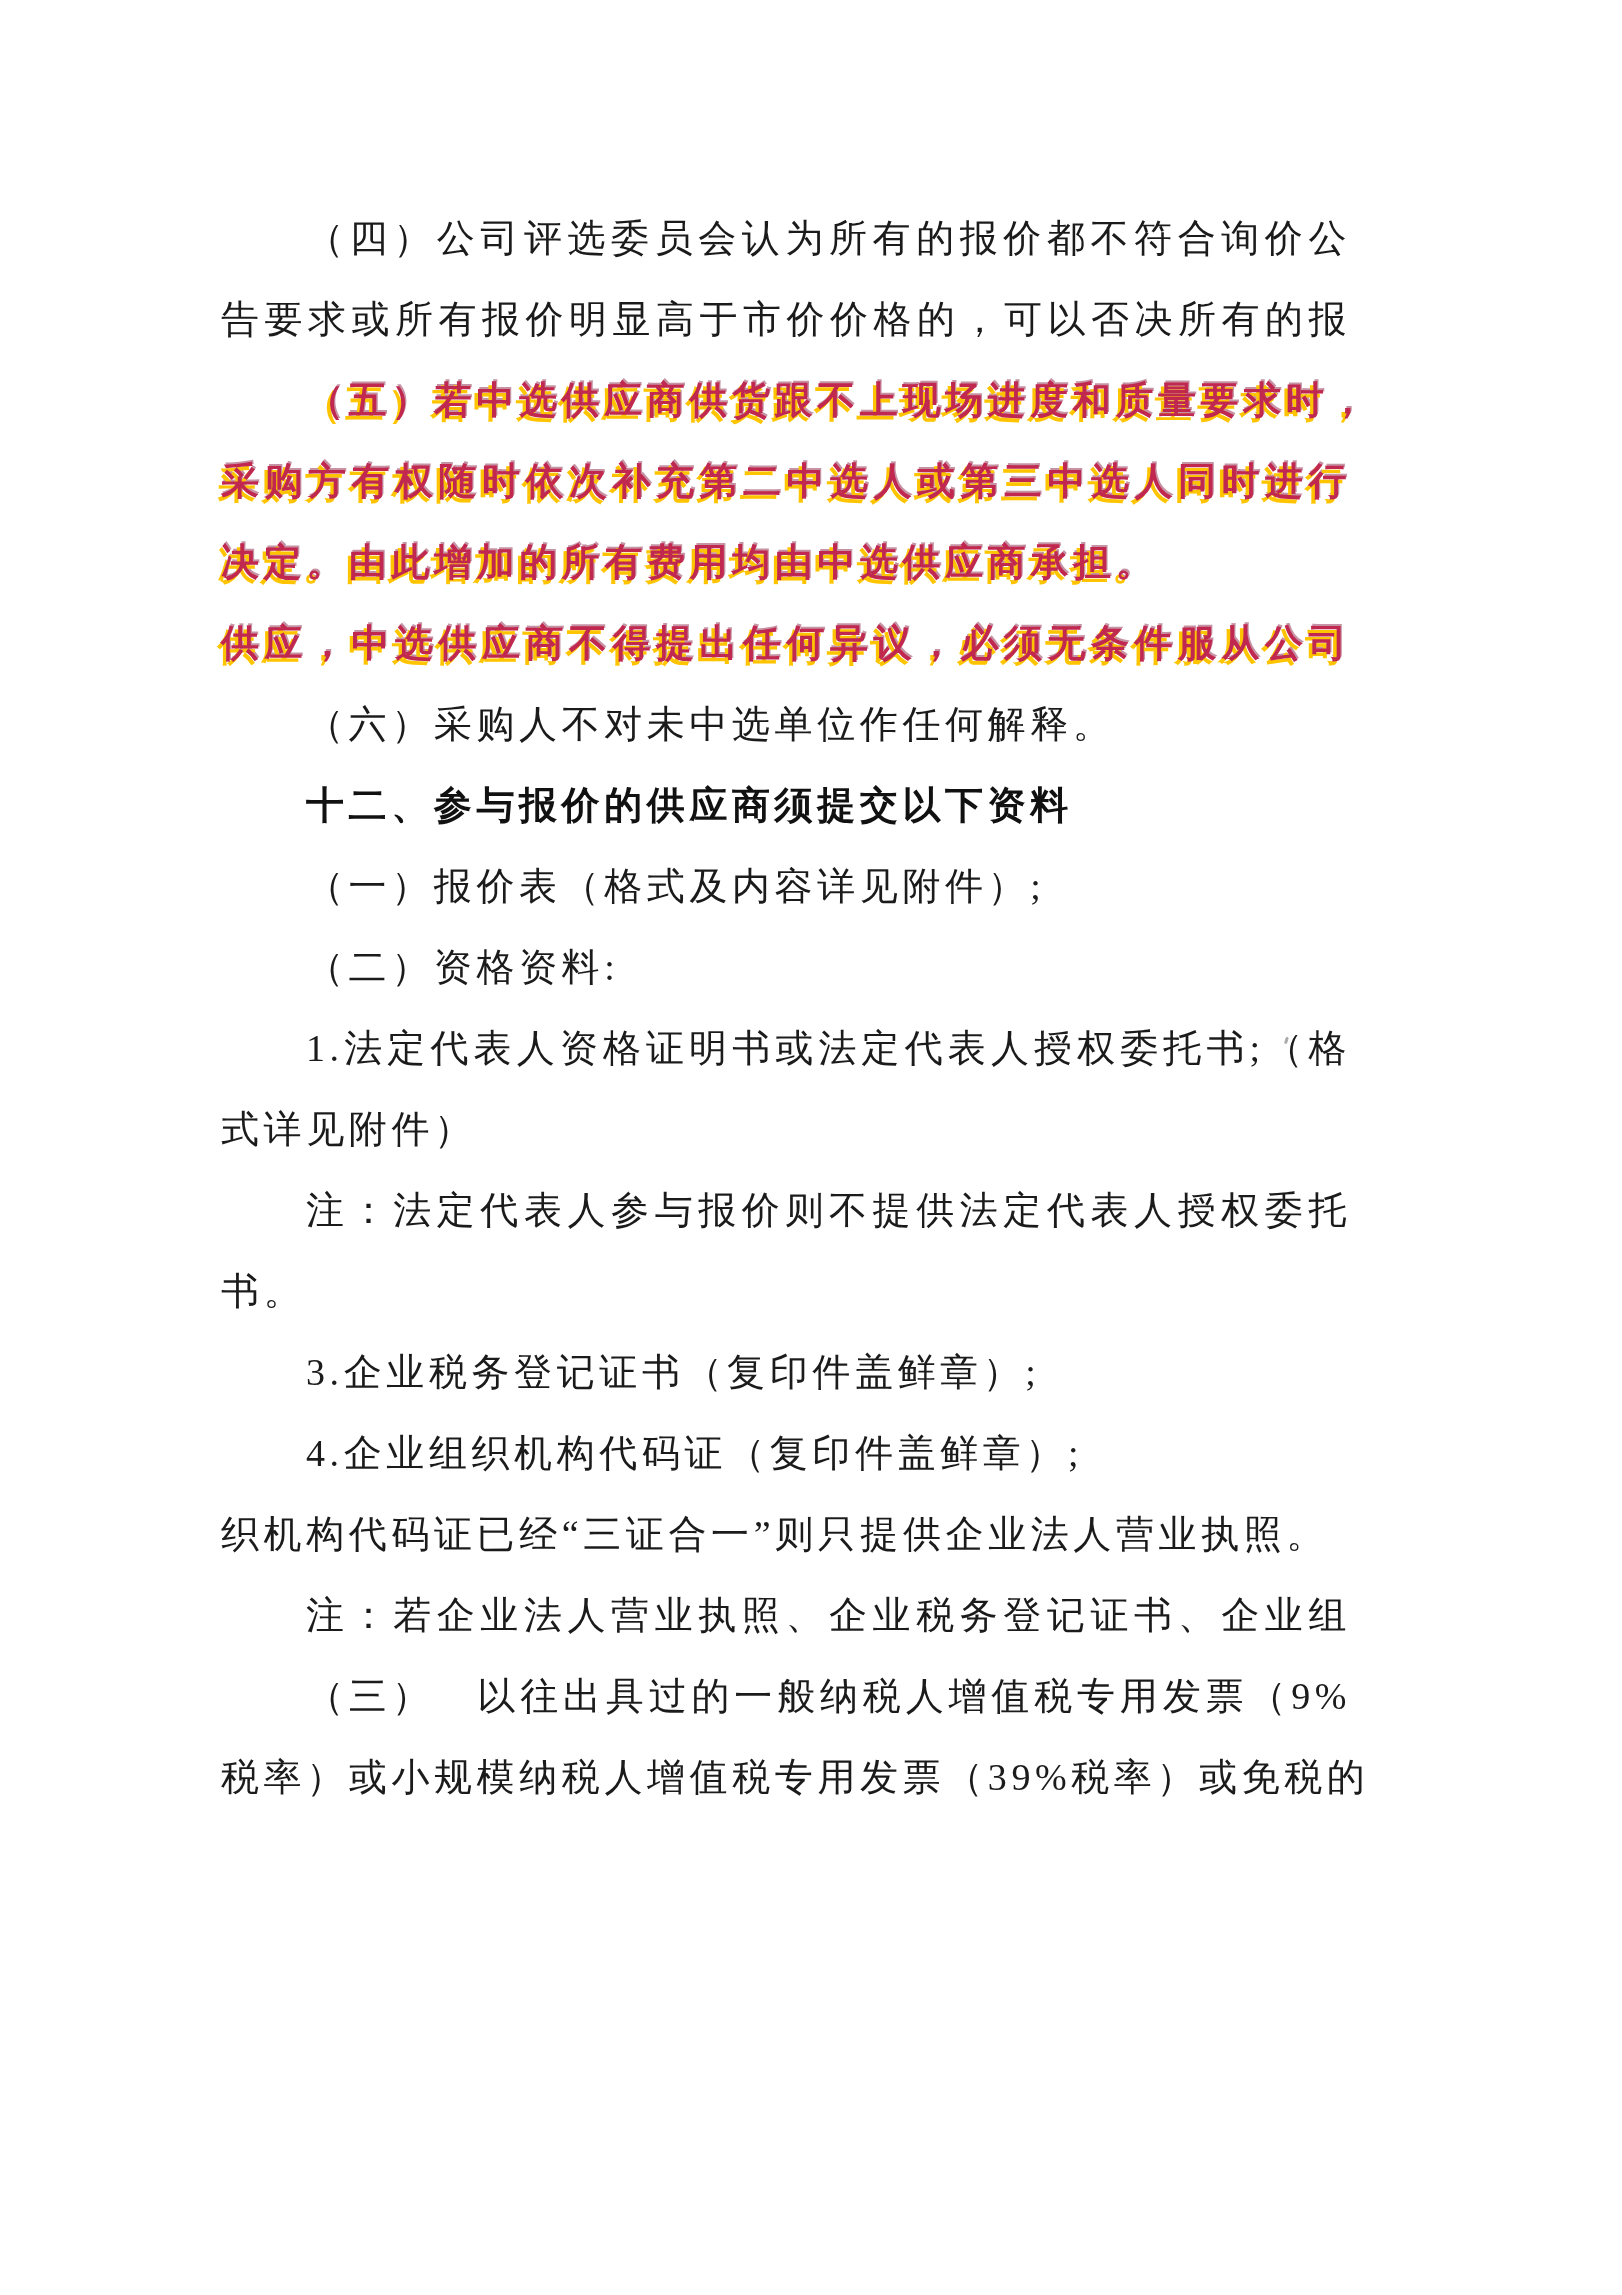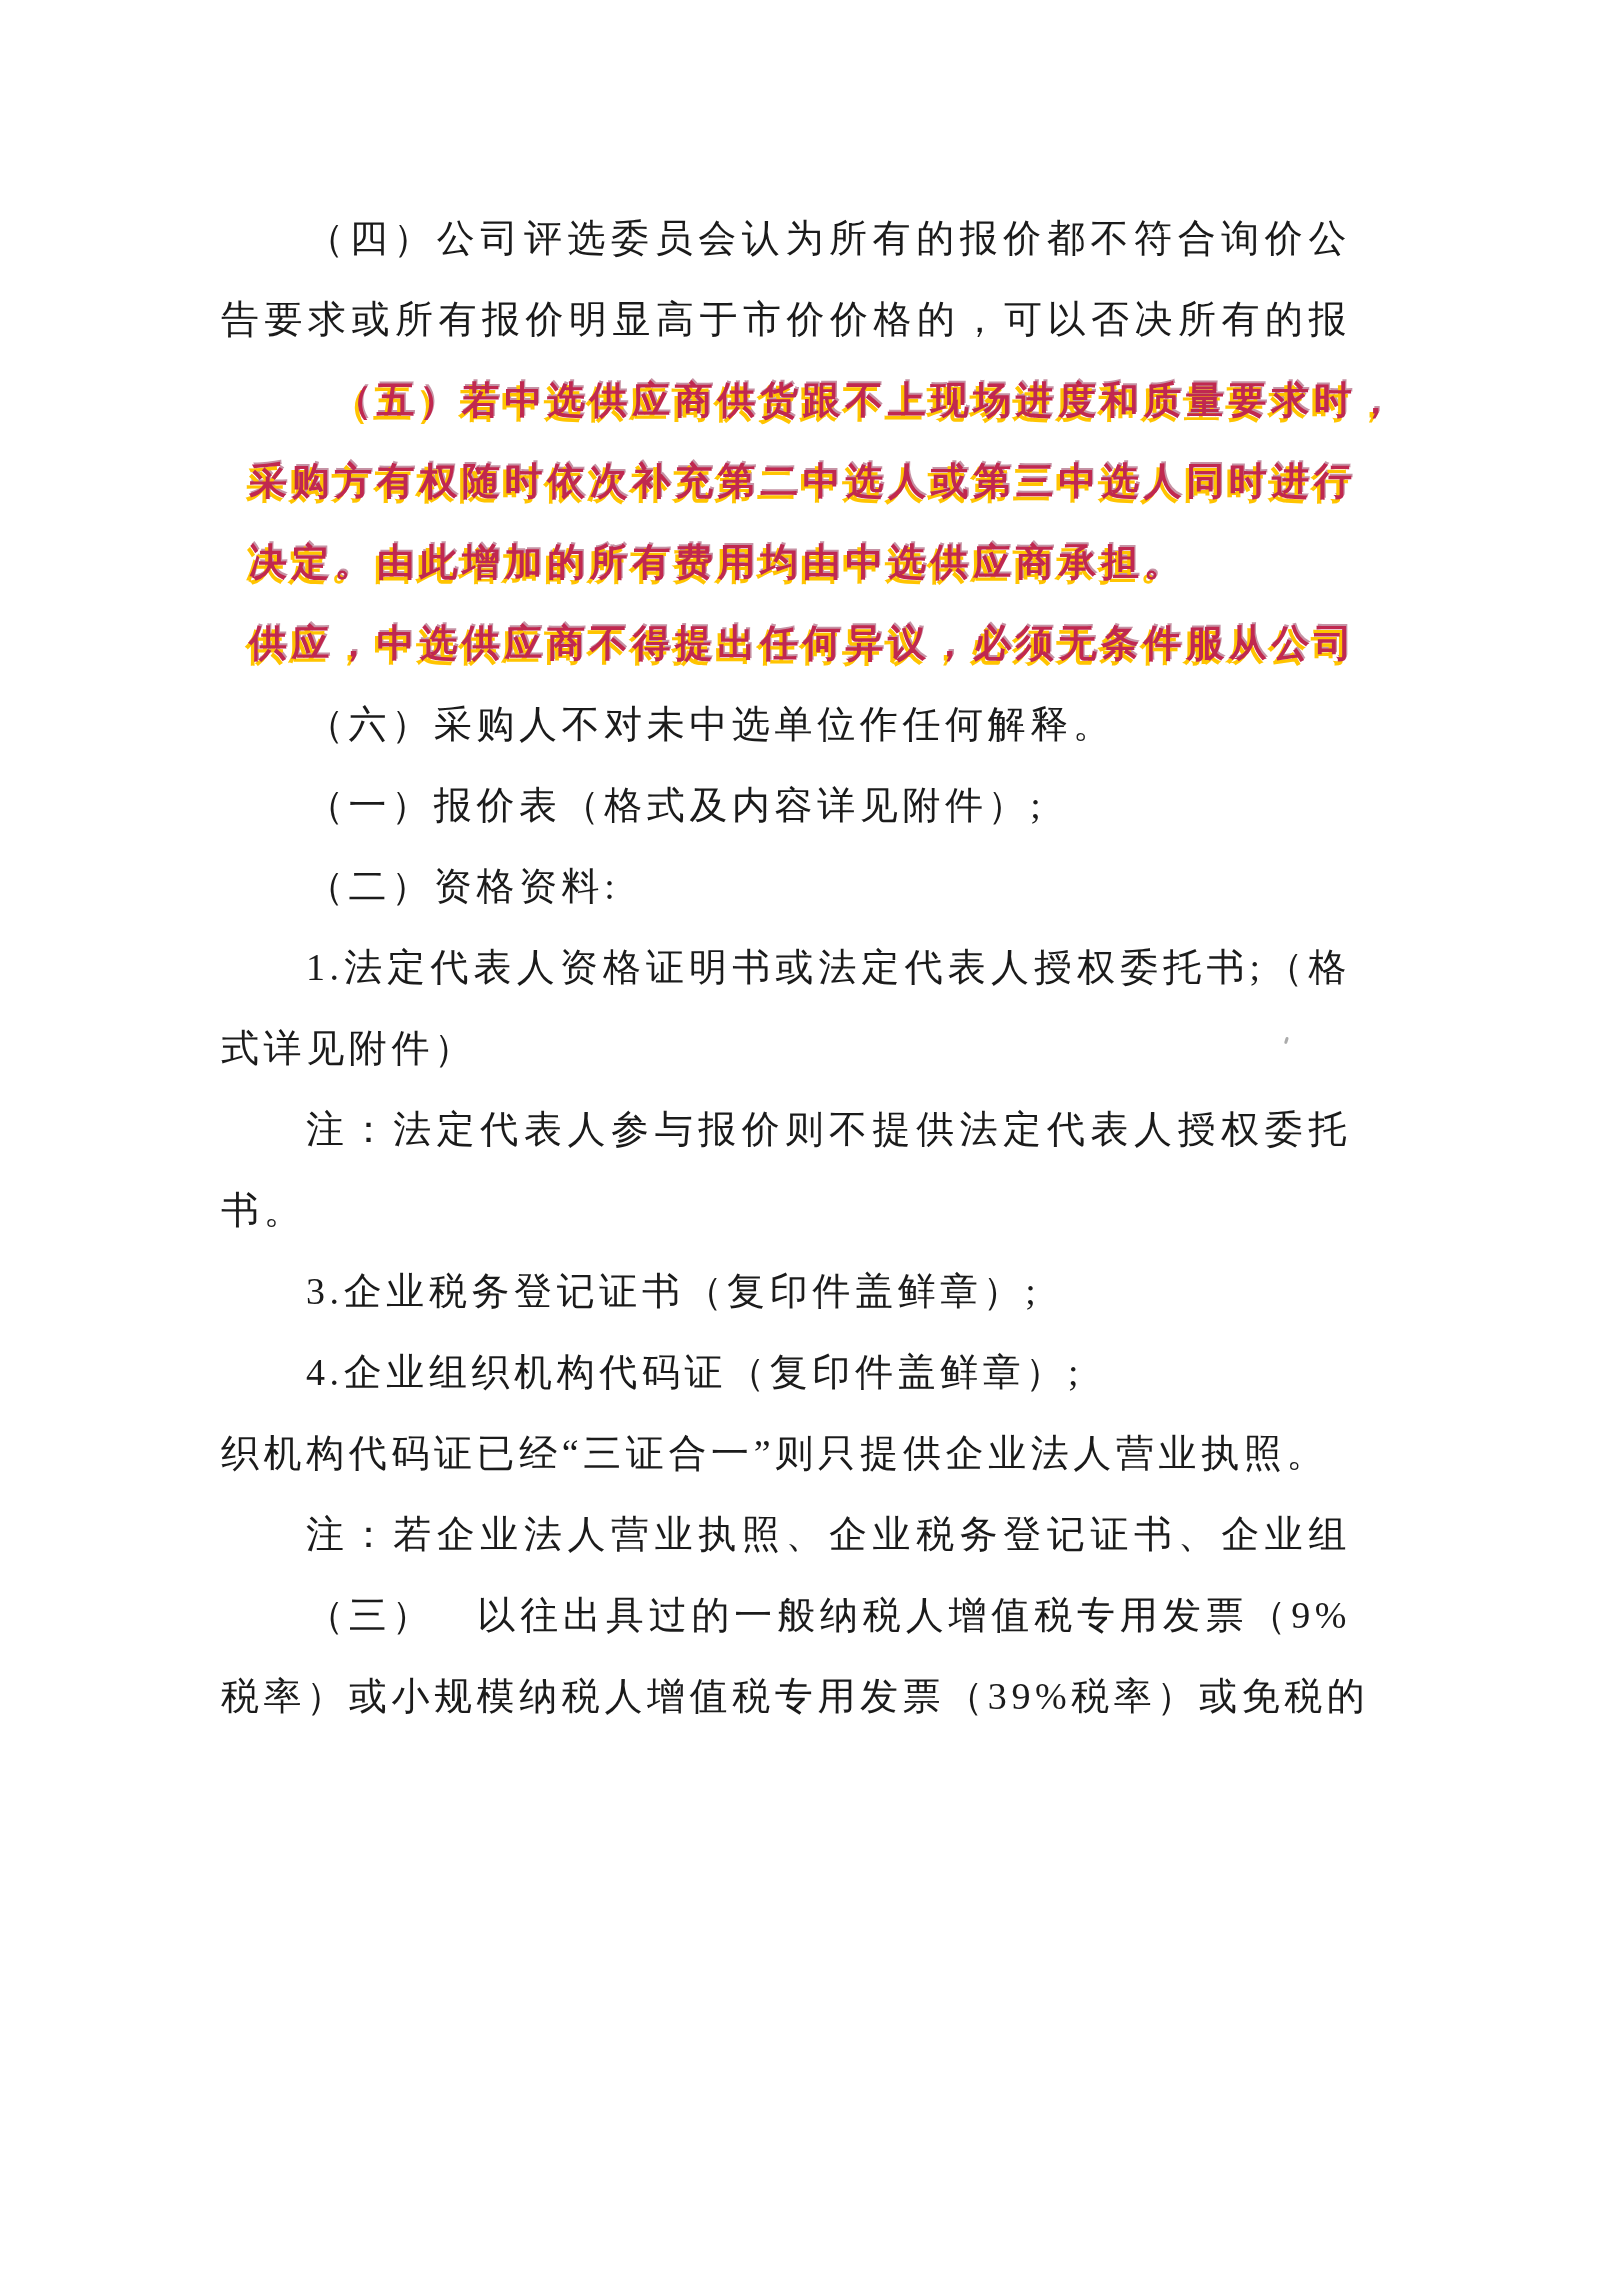--- a/index.html
+++ b/index.html
@@ -36,21 +36,20 @@
     padding-left: 85px;
   }
   .line.last {
     text-align-last: left;
   }
   .line.red {
     color: var(--red-color, #c02850);
     font-weight: 700;
     text-shadow: -3.3px 3.9px 0 var(--red-shadow-yellow, #ffc400),
                  1.3px -2px 0 var(--red-shadow-dark, rgba(128,16,56,0.45));
-    margin-left: 28px;
   }
   .line.heading {
     font-family: "Liberation Sans", sans-serif;
     font-weight: 700;
     color: var(--heading-color, #111111);
   }
   .page-number {
     position: absolute;
     left: 221px;
     width: 1130px;
@@ -79,20 +78,21 @@
 
 <div class="page">
   <main class="content">
       <div class="line body first">（四）公司评选委员会认为所有的报价都不符合询价公</div>
       <div class="line body">告要求或所有报价明显高于市价价格的，可以否决所有的报</div>
       <div class="line red first">（五）若中选供应商供货跟不上现场进度和质量要求时，</div>
       <div class="line red">采购方有权随时依次补充第二中选人或第三中选人同时进行</div>
       <div class="line red last">决定。由此增加的所有费用均由中选供应商承担。</div>
       <div class="line red">供应，中选供应商不得提出任何异议，必须无条件服从公司</div>
       <div class="line body first last">（六）采购人不对未中选单位作任何解释。</div>
+      <div class="line heading first last">十二、参与报价的供应商须提交以下资料</div>
       <div class="line body first last">（一）报价表（格式及内容详见附件）;</div>
       <div class="line body first last">（二）资格资料:</div>
       <div class="line body first">1.法定代表人资格证明书或法定代表人授权委托书;（格</div>
       <div class="line body last">式详见附件）</div>
       <div class="line body first">注：法定代表人参与报价则不提供法定代表人授权委托</div>
       <div class="line body last">书。</div>
       <div class="line body first last">3.企业税务登记证书（复印件盖鲜章）;</div>
       <div class="line body first last">4.企业组织机构代码证（复印件盖鲜章）;</div>
       <div class="line body last">织机构代码证已经“三证合一”则只提供企业法人营业执照。</div>
       <div class="line body first">注：若企业法人营业执照、企业税务登记证书、企业组</div>

